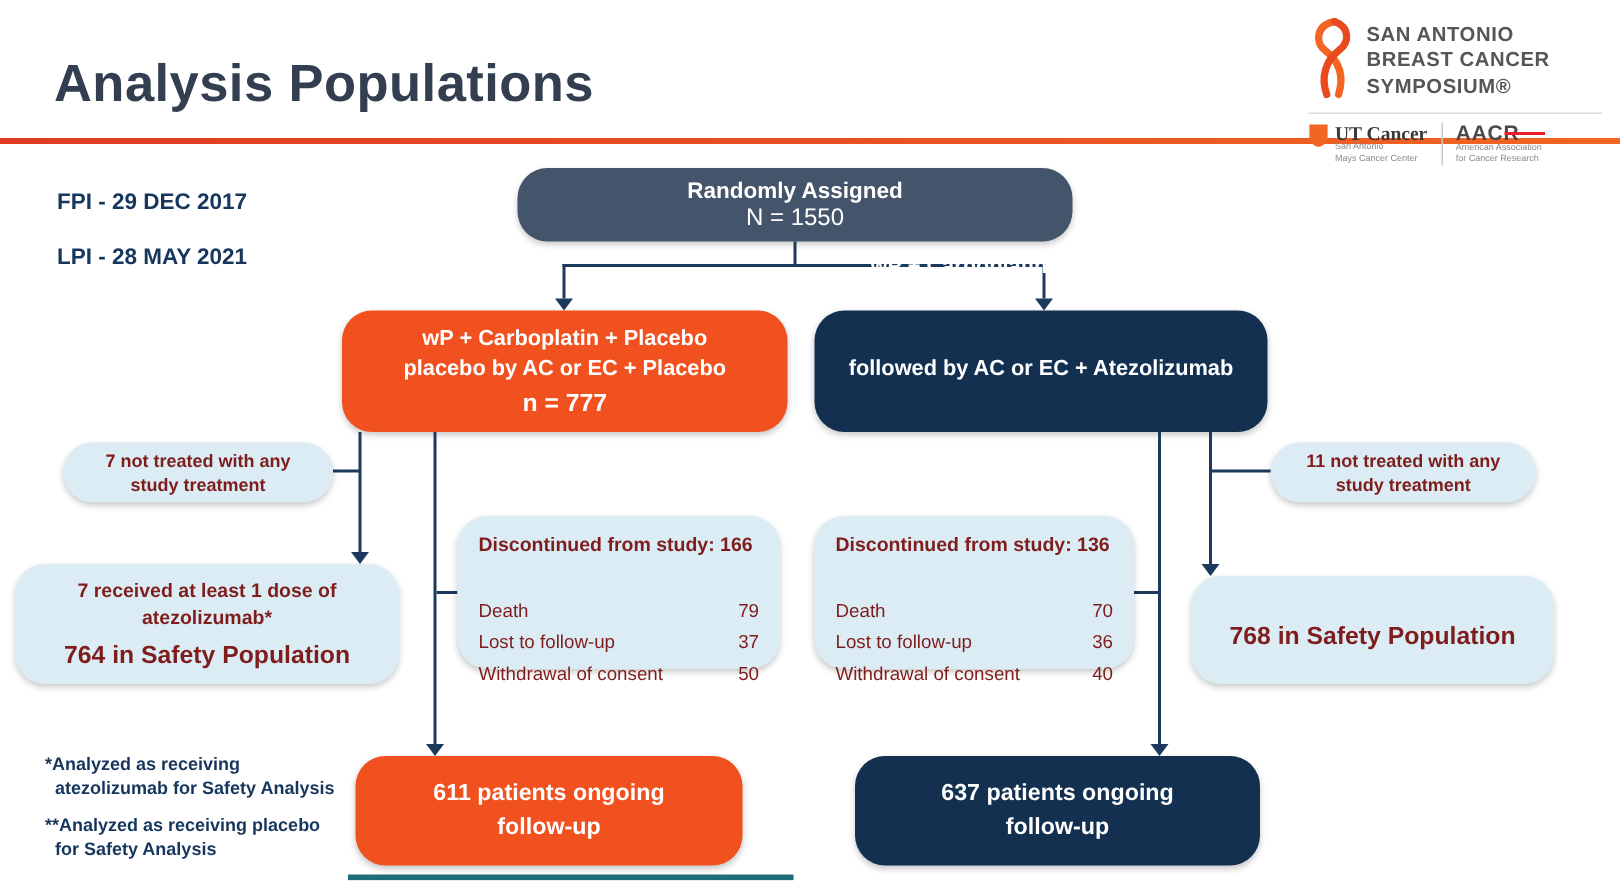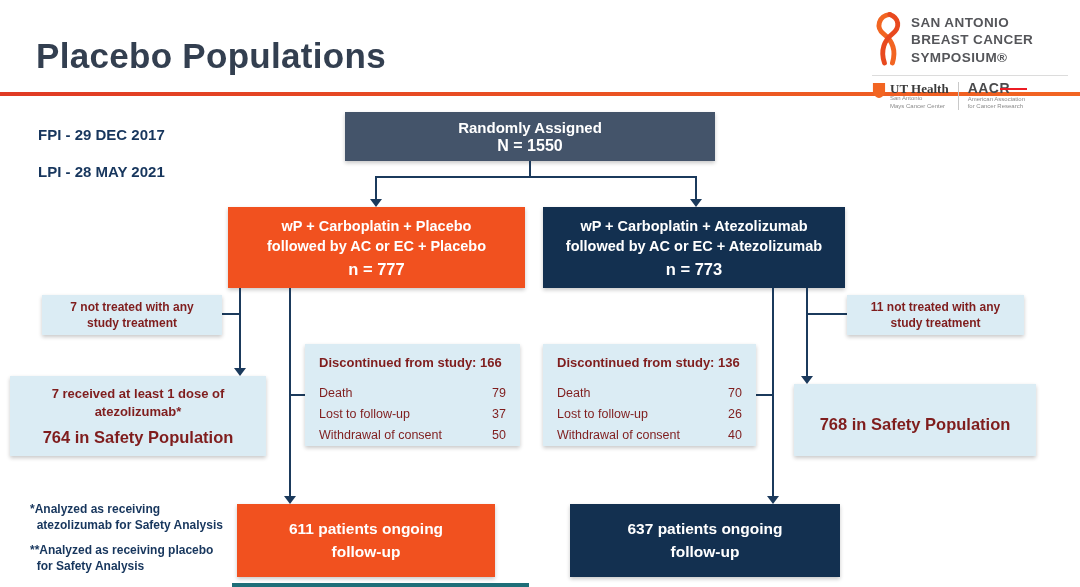--- a/index.html
+++ b/index.html
@@ -20,58 +20,58 @@
   .partners { display:flex; align-items:center; gap:9px; margin-top:5px; padding-top:5px; border-top:1px solid #dcdcdc; }
   .ut { display:flex; gap:4px; align-items:flex-start; }
   .ut-name { font-family:"Liberation Serif", serif; font-weight:700; font-size:13px; color:#3a3a3a; line-height:1.05; }
   .ut-sub { font-size:6px; color:#8a8a8a; line-height:1.3; }
   .logo-divider { width:1px; height:28px; background:#c9c9c9; }
   .aacr-name { position:relative; font-size:14px; font-weight:800; color:#4A4A4C; letter-spacing:0.5px; line-height:1.05; }
   .aacr-name::after { content:""; position:absolute; left:56%; top:46%; width:48%; height:2.5px; background:#EC1C24; }
   .aacr-sub { font-size:6px; color:#8a8a8a; line-height:1.3; }
 
   
-  .flow-box { position:absolute; display:flex; flex-direction:column; align-items:center; justify-content:center; text-align:center; box-shadow:0 2px 4px rgba(0,0,0,0.22); }
+  .flow-box { position:absolute; display:flex; flex-direction:column; align-items:center; justify-content:center; text-align:center; box-shadow:0 2px 4px rgba(0,0,0,0.22);border-radius:20px; }
   .fill-slate { background:#44546A; color:#ffffff; }
   .fill-orange { background:#F1511F; color:#ffffff; }
-  .fill-navy { background:#133050; color:#ffffff; }
+  .fill-navy { background:#133050; color:#ffffff;gap:48px; }
   .fill-light { background:#DBECF4; color:#7f1d1d; }
 
   .rand-title { font-size:15px; font-weight:700; }
-  .rand-n { font-size:16px; font-weight:700; margin-top:1px; }
+  .rand-n { font-size:16px; font-weight:400; margin-top:1px; }
 
   .arm-line { font-size:14.5px; font-weight:700; line-height:1.4; }
   .arm-n { font-size:16.5px; font-weight:700; margin-top:4px; }
 
   .small-note { font-size:12px; font-weight:700; line-height:1.35; white-space:pre-line; }
 
   .safety-note { font-size:13px; font-weight:700; line-height:1.35; white-space:pre-line; }
   .safety-pop { font-size:16.5px; font-weight:700; margin-top:8px; }
 
   .disc-box { align-items:flex-start; justify-content:flex-start; text-align:left; padding:11px 14px 9px 14px; }
-  .disc-header { font-size:13px; font-weight:700; margin-bottom:9px; }
+  .disc-header { font-size:13px; font-weight:700; margin-bottom:23px; }
   .disc-row { width:100%; display:flex; justify-content:space-between; font-size:12.5px; margin-top:7px; }
 
   .ongoing-text { font-size:15.5px; font-weight:700; line-height:1.45; white-space:pre-line; }
 
   
   .footnote { position:absolute; left:30px; font-size:12px; font-weight:700; color:#17365D; line-height:1.32; white-space:pre-wrap; }
 
   
   .line { position:absolute; background:#1B3A5C; }
   .arrow-down { position:absolute; width:0; height:0; border-left:6px solid transparent; border-right:6px solid transparent; border-top:8px solid #1B3A5C; }
 
   .bottom-strip { position:absolute; left:232px; top:583px; width:297px; height:4px; background:#1E6E78; }
 </style>
 </head>
 <body>
 
 <div class="slide">
 
-  <div class="page-title">Placebo Populations</div>
+  <div class="page-title">Analysis Populations</div>
   <div class="divider"></div>
   <div class="fpi">FPI - 29 DEC 2017</div>
   <div class="lpi">LPI - 28 MAY 2021</div>
 
   <div class="branding">
     <div class="symposium-row">
       <svg viewBox="0 0 36 68" width="32" height="60">
         <path d="M20 5 C7 7 4 20 13 27 C22 34 28 44 23 60" stroke="#F26522" stroke-width="5.5" fill="none" stroke-linecap="round"></path>
         <path d="M20 5 C31 9 32 20 23 27 C14 34 9 46 14 60" stroke="#E8491F" stroke-width="5.5" fill="none" stroke-linecap="round"></path>
       </svg>
@@ -80,21 +80,21 @@
         <div>BREAST CANCER</div>
         <div>SYMPOSIUM®</div>
       </div>
     </div>
     <div class="partners">
       <div class="ut">
         <svg width="14" height="17" viewBox="0 0 15 18">
           <path d="M1 1 H14 V10 C14 14 11 16 7.5 17 C4 16 1 14 1 10 Z" fill="#F26522"></path>
         </svg>
         <div>
-          <div class="ut-name">UT Health</div>
+          <div class="ut-name">UT Cancer</div>
           <div class="ut-sub">San Antonio</div>
           <div class="ut-sub">Mays Cancer Center</div>
         </div>
       </div>
       <div class="logo-divider"></div>
       <div>
         <div class="aacr-name">AACR</div>
         <div class="aacr-sub">American Association</div>
         <div class="aacr-sub">for Cancer Research</div>
       </div>
@@ -108,21 +108,21 @@
 
   <div class="line" style="left:529px; top:161px; width:2px; height:16px;"></div>
   <div class="line" style="left:375px; top:176px; width:322px; height:2px;"></div>
   <div class="line" style="left:375px; top:176px; width:2px; height:23px;"></div>
   <div class="arrow-down" style="left:370px; top:199px;"></div>
   <div class="line" style="left:695px; top:176px; width:2px; height:23px;"></div>
   <div class="arrow-down" style="left:690px; top:199px;"></div>
 
   <div class="flow-box fill-orange" style="left:228px; top:207px; width:297px; height:81px;">
     <div class="arm-line">wP + Carboplatin + Placebo</div>
-    <div class="arm-line">followed by AC or EC + Placebo</div>
+    <div class="arm-line">placebo by AC or EC + Placebo</div>
     <div class="arm-n">n = 777</div>
   </div>
   <div class="flow-box fill-navy" style="left:543px; top:207px; width:302px; height:81px;">
     <div class="arm-line">wP + Carboplatin + Atezolizumab</div>
     <div class="arm-line">followed by AC or EC + Atezolizumab</div>
     <div class="arm-n">n = 773</div>
   </div>
 
   <div class="line" style="left:239px; top:288px; width:2px; height:80px;"></div>
   <div class="arrow-down" style="left:234px; top:368px;"></div>
@@ -172,21 +172,21 @@
     </div>
   </div>
   <div class="flow-box fill-light disc-box" style="left:543px; top:344px; width:213px; height:102px;">
     <div class="disc-header">Discontinued from study: 136</div>
     <div class="disc-row">
       <span>Death</span>
       <span>70</span>
     </div>
     <div class="disc-row">
       <span>Lost to follow-up</span>
-      <span>26</span>
+      <span>36</span>
     </div>
     <div class="disc-row">
       <span>Withdrawal of consent</span>
       <span>40</span>
     </div>
   </div>
 
   <div class="flow-box fill-orange" style="left:237px; top:504px; width:258px; height:73px;">
     <div class="ongoing-text">611 patients ongoing
 follow-up</div>

